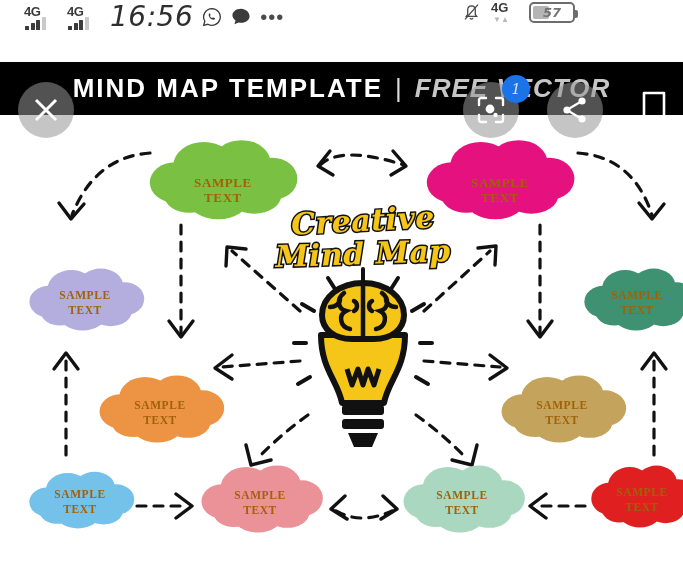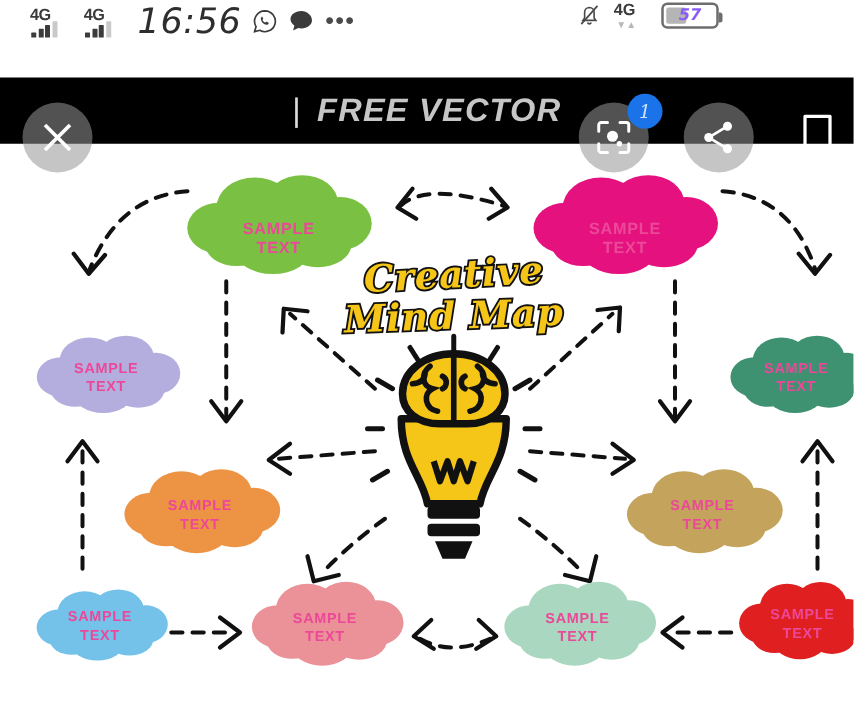--- a/index.html
+++ b/index.html
@@ -40,21 +40,21 @@
   .sig2 .g2 { position: absolute; left: 0; top: 0; font-size: 13px; font-weight: bold; color: #3a3a3a; }
   .sig2 .ar { position: absolute; left: 2px; bottom: 0; font-size: 8px; color: #b8b8b8; letter-spacing: 0px; }
 
   .battery {
     position: relative; width: 46px; height: 21px;
     border: 2px solid #6d6d6d; border-radius: 5px;
     display: flex; align-items: center; justify-content: center;
     background: #ffffff;
   }
   .battery .fill { position: absolute; left: 2px; top: 2px; bottom: 2px; width: 16px; background: #b5b5b5; border-radius: 2px; }
-  .battery .lvl { position: relative; font-family: "DejaVu Sans", sans-serif; font-style: italic; font-size: 13px; color: #8b5cf6; font-weight: bold; }
+  .battery .lvl { position: relative; font-family: "DejaVu Sans", sans-serif; font-style: italic; font-size: 13px; color: #737373; font-weight: bold; }
   .battery:after { content: ""; position: absolute; right: -5px; top: 6px; width: 3px; height: 8px; background: #6d6d6d; border-radius: 0 2px 2px 0; }
 
   
   .titlebar {
     position: absolute; left: 0; top: 62px; width: 683px; height: 53px;
     background: #000000;
     display: flex; align-items: center; justify-content: center;
     z-index: 6;
   }
   .title-text {
@@ -86,23 +86,23 @@
     color: #cfe3ff; font-family: "DejaVu Serif", serif; font-style: italic;
     font-size: 15px; display: flex; align-items: center; justify-content: center;
   }
 
   
   .canvas { position: absolute; left: 0; top: 115px; width: 683px; height: 452px; background: #ffffff; overflow: hidden; }
   .canvas svg { position: absolute; left: 0; top: 0; }
 
   .cloud-label {
     position: absolute;
-    color: #ec4899; font-weight: bold; font-size: 11.5px;
+    color: #a16207; font-weight: bold; font-size: 11.5px;
     text-align: center; line-height: 15px; letter-spacing: 0.6px;
-    pointer-events: none; white-space: pre-line;
+    pointer-events: none; white-space: pre-line; font-family: Liberation Serif, serif;
   }
   .wm-title {
     position: absolute; pointer-events: none;
     font-family: "DejaVu Serif", serif;
   }
 </style>
 </head>
 <body>
 
 <div id="app">
@@ -158,20 +158,21 @@
 
       <div class="battery">
         <span class="fill"></span>
         <span class="lvl">57</span>
       </div>
     </div>
   </div>
 
   <div class="titlebar">
     <div class="title-text">
+      <span class="title-main">MIND  MAP  TEMPLATE</span>
       <span class="title-sep">|</span>
       <span class="title-sub">FREE  VECTOR</span>
     </div>
   </div>
 
   <div class="ovl-btn" id="btn-close">
     <svg width="34" height="34" viewBox="0 0 34 34">
       <line x1="7" y1="7" x2="27" y2="27" stroke="#ffffff" stroke-width="3"></line>
       <line x1="27" y1="7" x2="7" y2="27" stroke="#ffffff" stroke-width="3"></line>
     </svg>

